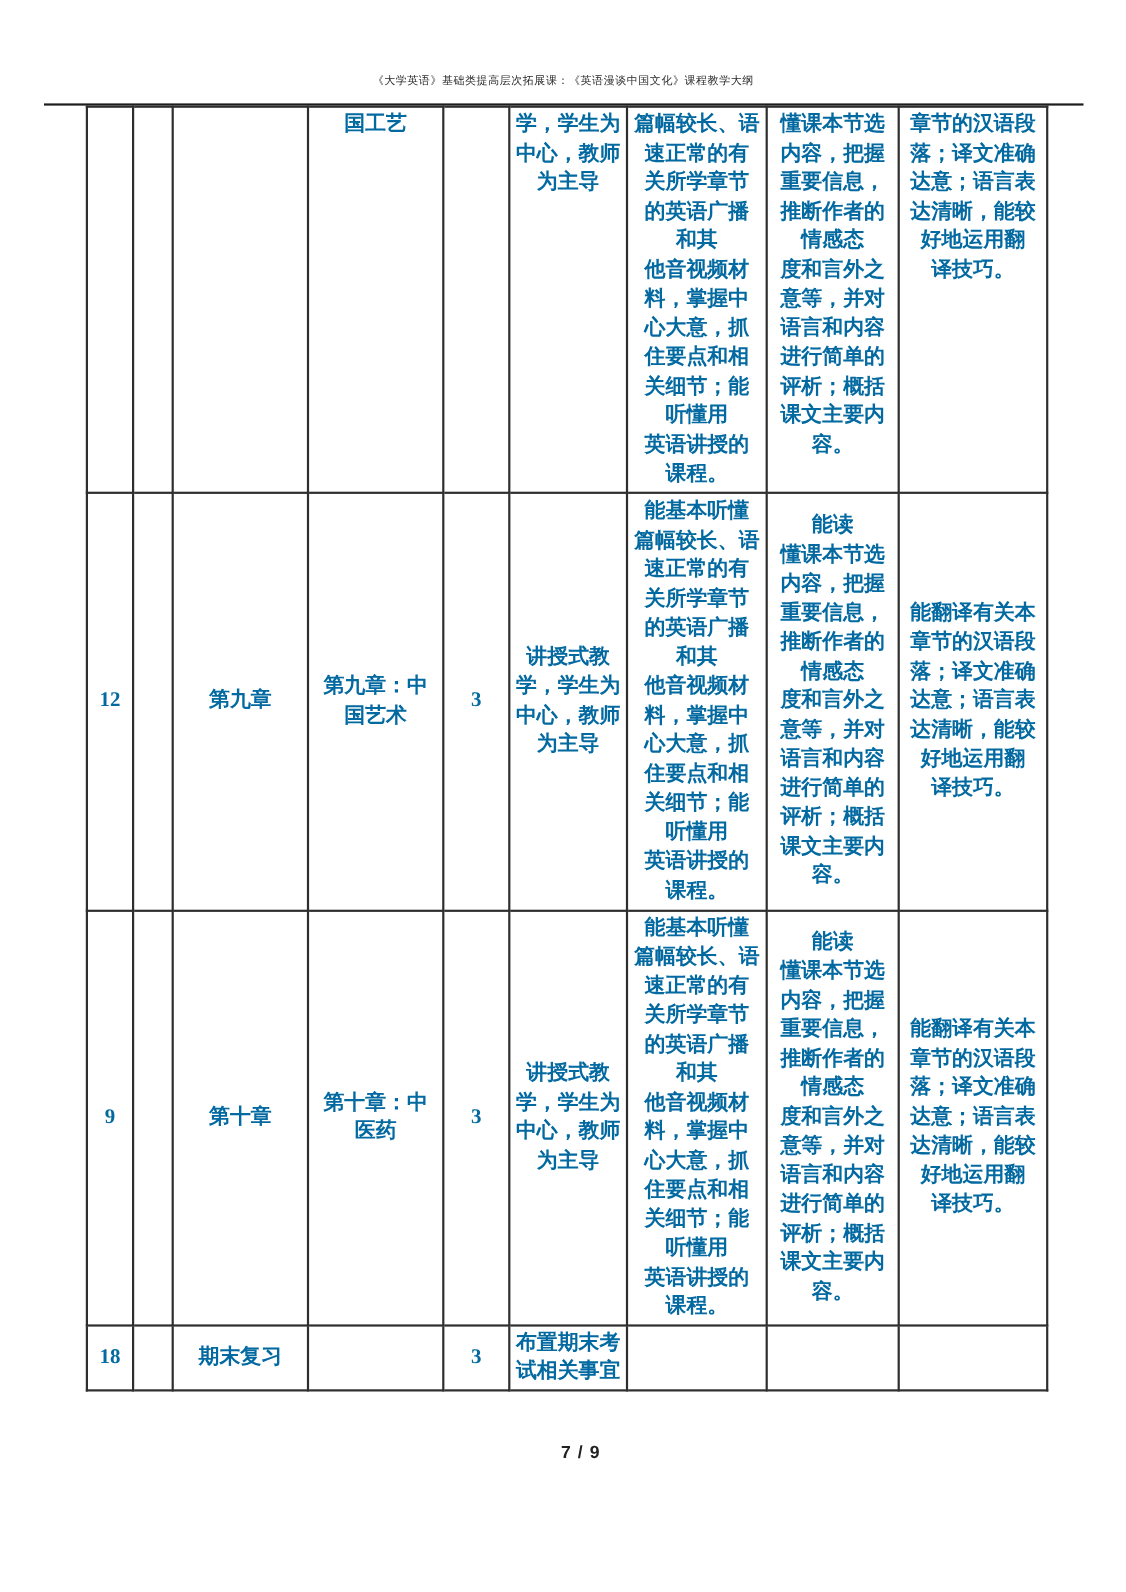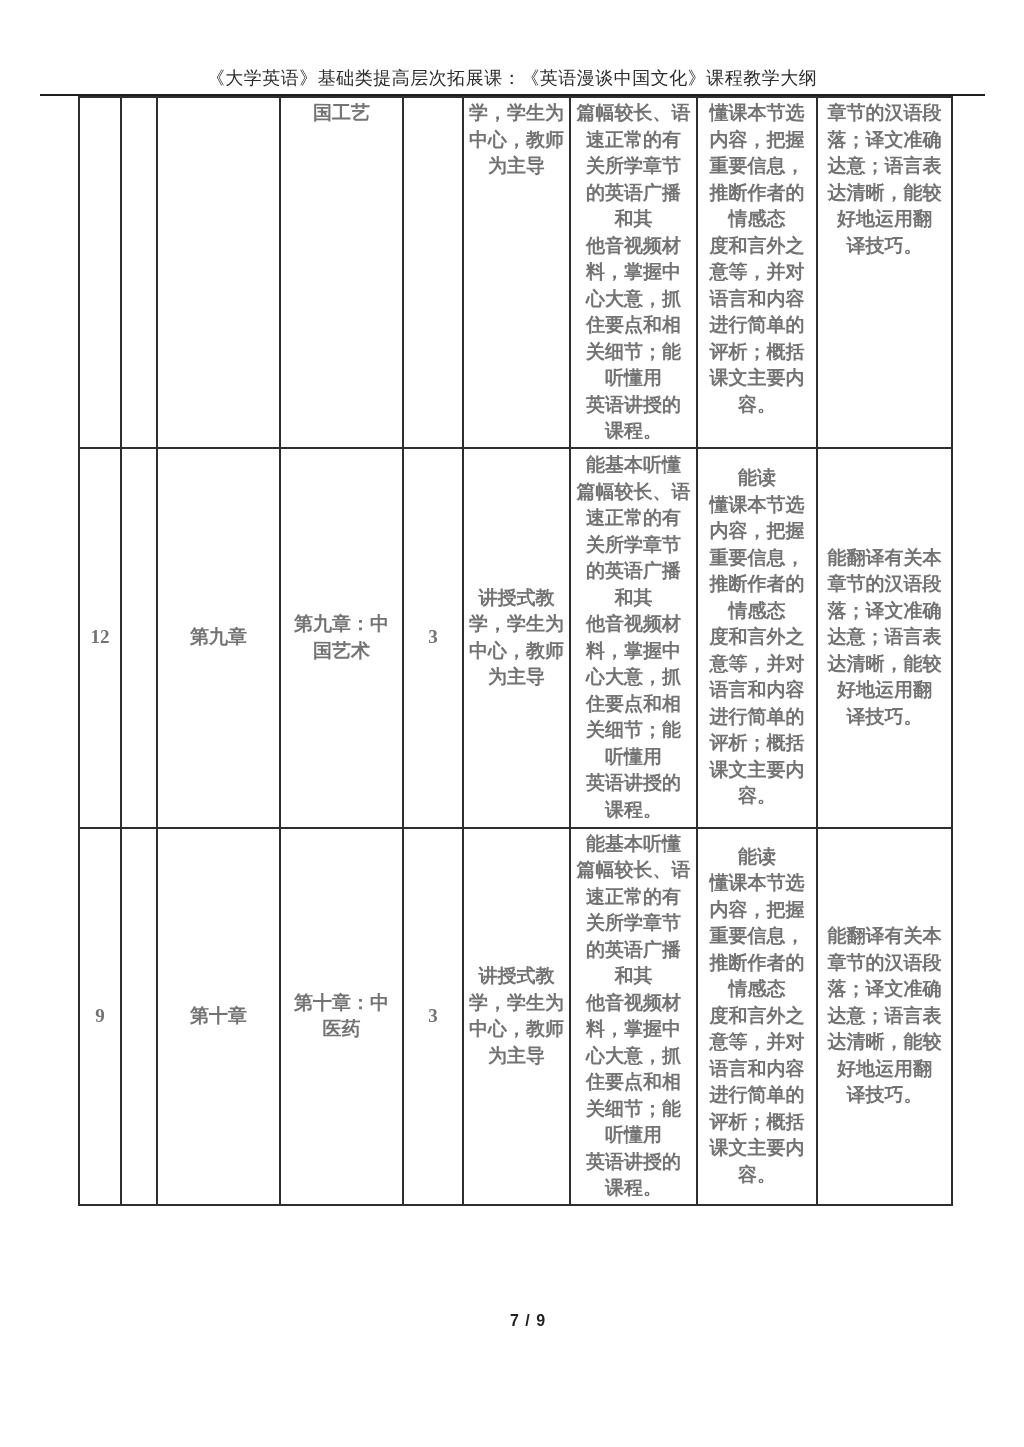--- a/index.html
+++ b/index.html
@@ -17,21 +17,21 @@
     color: #1a1a1a;
     overflow: hidden;
   }
   .doc-title {
     position: absolute;
     top: 66px;
     left: 0;
     width: 100%;
     text-align: center;
     font-family: "Liberation Sans", "DejaVu Sans", sans-serif;
-    font-size: 18px;
+    font-size: 10px;
     font-weight: 500;
     color: #2b2b2b;
     letter-spacing: 0.5px;
   }
   .header-rule {
     position: absolute;
     top: 94px;
     left: 40px;
     width: 945px;
     height: 2px;
@@ -48,21 +48,21 @@
   table.syllabus td {
     border: 2px solid #2e2e2e;
     padding: 2px 1px;
     text-align: center;
     vertical-align: middle;
     font-size: 19px;
     line-height: 26.5px;
     font-weight: 600;
     white-space: pre-line;
     overflow: hidden;
-    color: #737373;
+    color: #0369a1;
   }
   tr.row-continued td {
     vertical-align: top;
   }
   .page-number {
     position: absolute;
     top: 1312px;
     left: 16px;
     width: 100%;
     text-align: center;
@@ -221,18 +221,30 @@
 课文主要内
 容。</td>
         <td>能翻译有关本
 章节的汉语段
 落；译文准确
 达意；语言表
 达清晰，能较
 好地运用翻
 译技巧。</td>
       </tr>
+      <tr style="height:56px">
+        <td>18</td>
+        <td></td>
+        <td>期末复习</td>
+        <td></td>
+        <td>3</td>
+        <td>布置期末考
+试相关事宜</td>
+        <td></td>
+        <td></td>
+        <td></td>
+      </tr>
     </tbody>
   </table>
 
   <div class="page-number">7 / 9</div>
 
 </div>
 
 </body></html>

